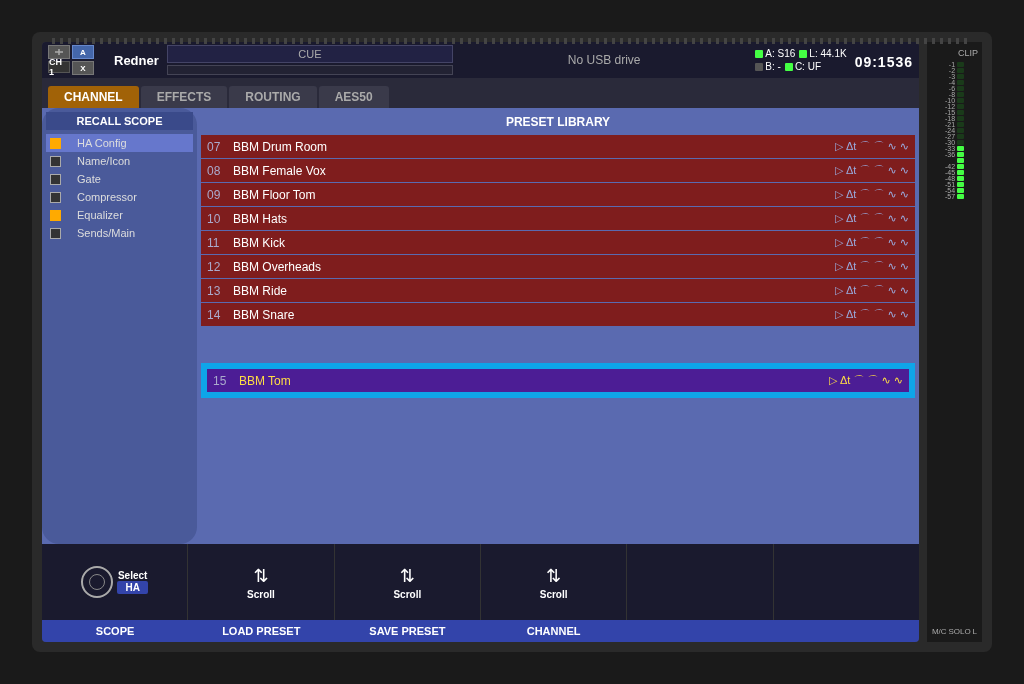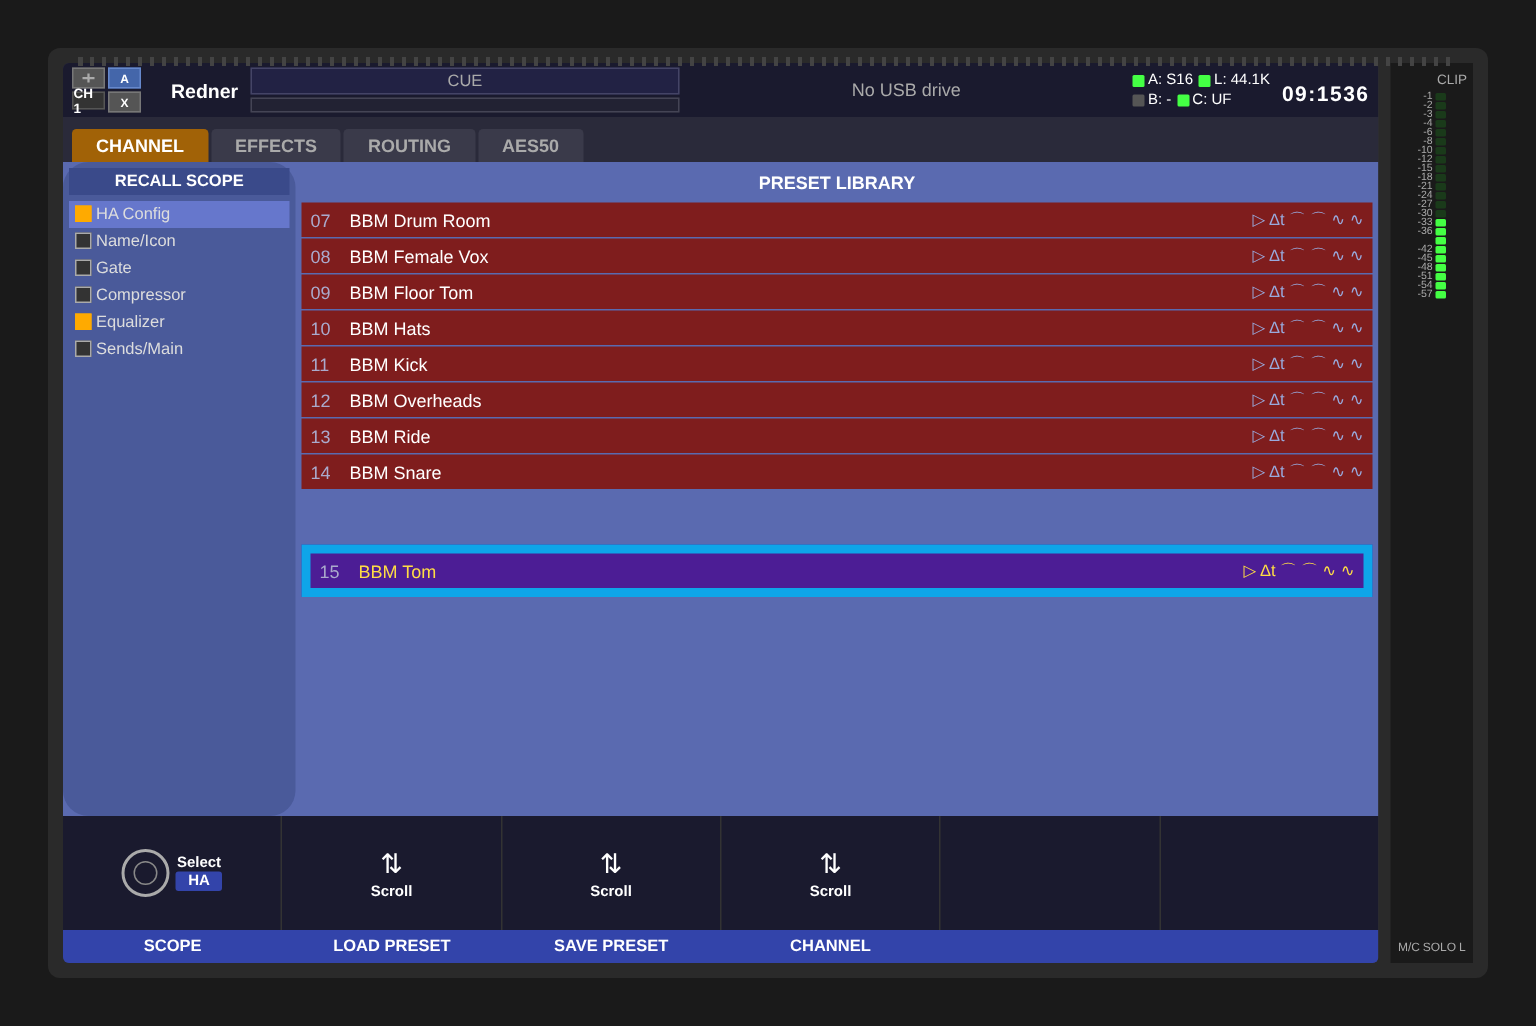--- a/index.html
+++ b/index.html
@@ -200,22 +200,22 @@
       color: #fff;
       font-size: 11px;
       font-weight: bold;
       text-align: center;
       padding: 3px;
       margin-bottom: 4px;
     }
 
     .scope-item {
       display: flex;
-      align-items: flex-start;
-      gap: 3px;
+      align-items: flex-end;
+      gap: 16px;
       padding: 3px 4px;
       font-size: 11px;
       color: #ddd;
     }
 
     .scope-item.active {
       background: #6677cc;
     }
 
     .scope-checkbox {

